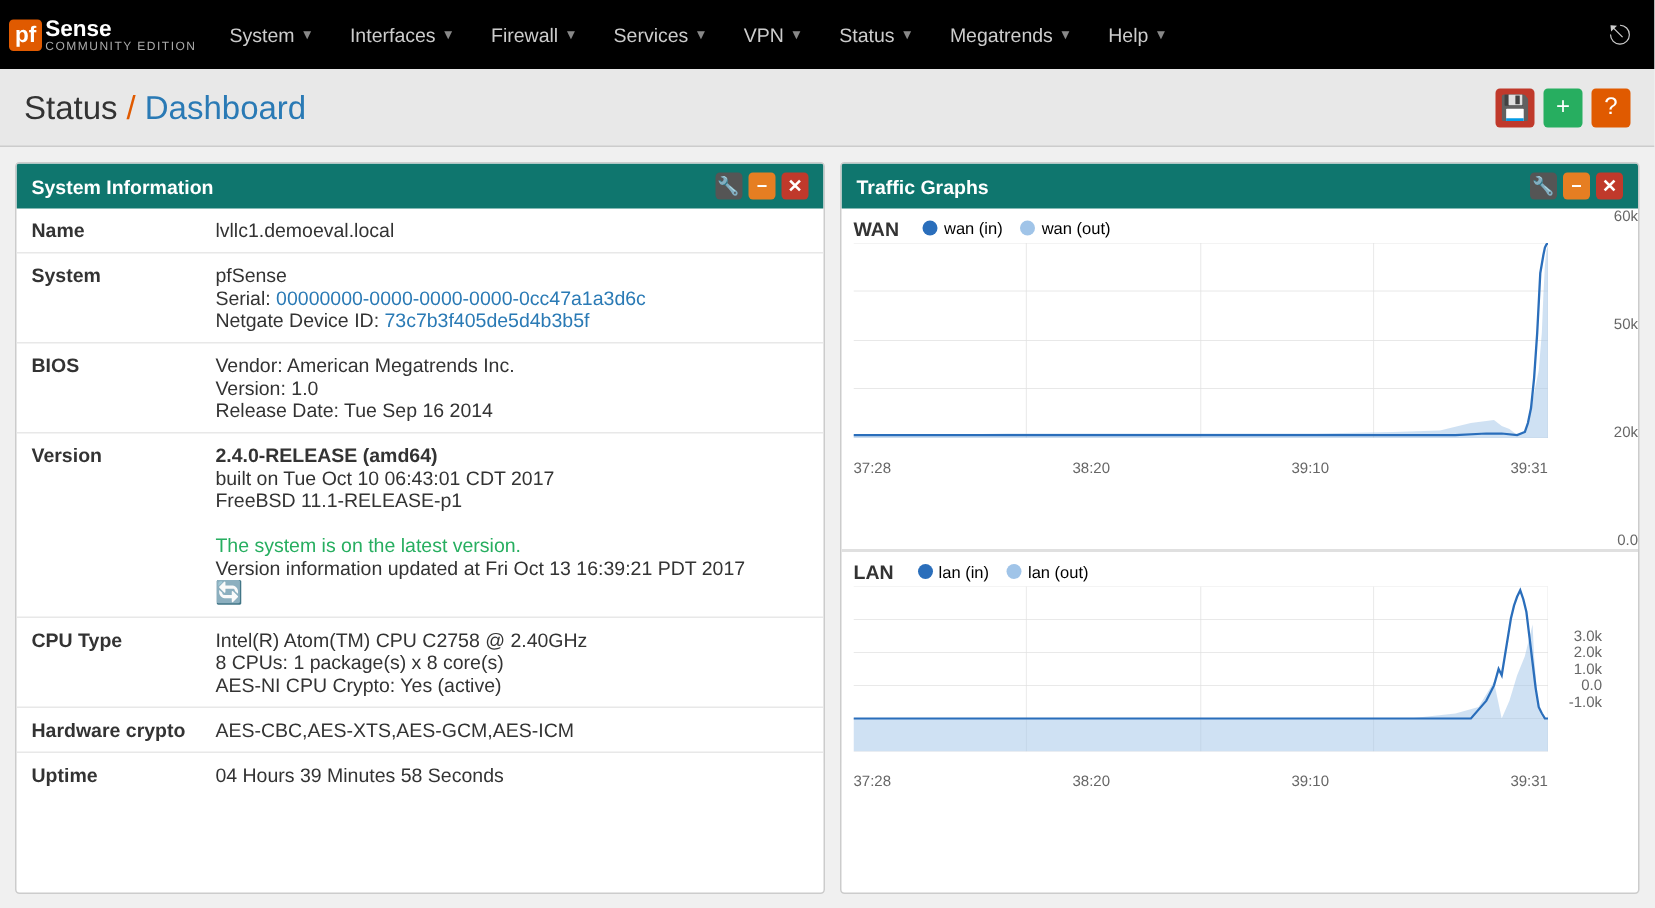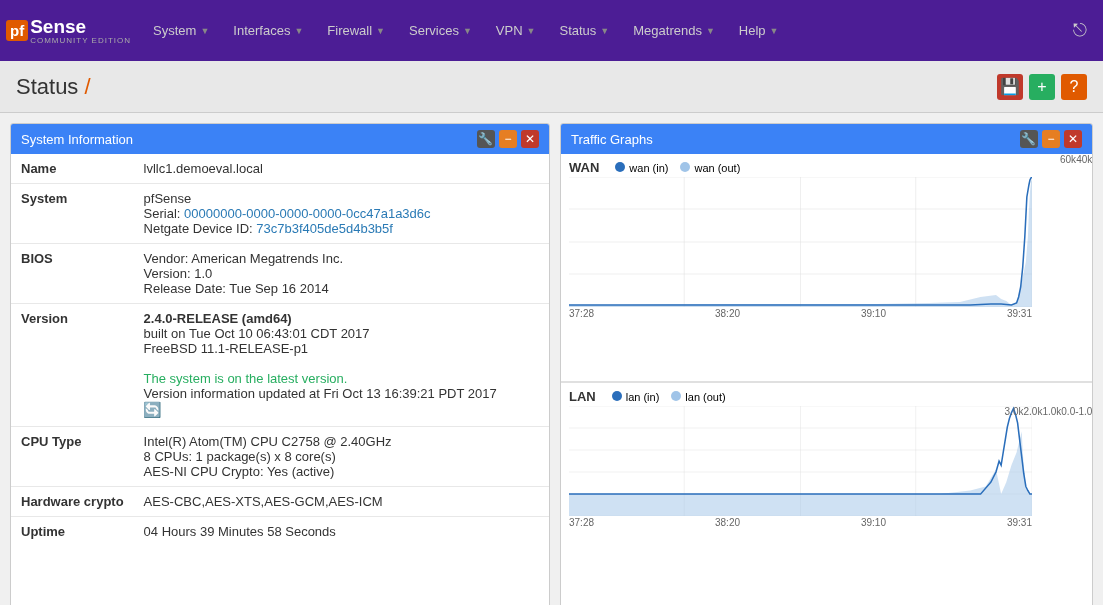--- a/index.html
+++ b/index.html
@@ -1,43 +1,43 @@
 <!DOCTYPE html>
 <html><head>
   <meta charset="utf-8">
   <style>
     * { margin: 0; padding: 0; box-sizing: border-box; }
     body { font-family: Arial, Helvetica, sans-serif; font-size: 13px; background: #f0f0f0; width: 1103px; height: 605px; overflow: hidden; }
 
     
     #navbar {
-      background: #4c1d95;
-      display: flex;
-      align-items: center;
-      height: 61px;
+      background: #000000;
+      display: flex;
+      align-items: center;
+      height: 46px;
       padding: 0 6px;
     }
     #logo-area {
       display: flex;
       align-items: center;
       margin-right: 10px;
     }
     .logo-pf {
       background: #e05a00;
       color: white;
       font-weight: bold;
       font-size: 15px;
       padding: 2px 4px;
       border-radius: 3px;
       margin-right: 2px;
     }
     .logo-sense {
       color: white;
       font-weight: bold;
-      font-size: 19px;
+      font-size: 15px;
     }
     .logo-ce {
       color: #aaa;
       font-size: 8px;
       display: block;
       letter-spacing: 1px;
       margin-top: -2px;
     }
     .nav-item {
       color: #ccc;
@@ -119,27 +119,27 @@
     }
 
     
     .panel {
       background: white;
       border: 1px solid #ccc;
       border-radius: 3px;
       overflow: hidden;
     }
     .panel-header {
-      background: #3b82f6;
+      background: #0f766e;
       color: white;
       padding: 6px 10px;
       display: flex;
       align-items: center;
       font-size: 13px;
-      font-weight: normal;
+      font-weight: bold;
     }
     .panel-header-title { flex: 1; }
     .panel-header-icons {
       display: flex;
       gap: 4px;
     }
     .ph-icon {
       width: 18px;
       height: 18px;
       border-radius: 3px;
@@ -225,33 +225,33 @@
       margin-right: 4px;
     }
     .legend-dot-dark { background: #2a6ebb; }
     .legend-dot-light { background: #a0c4e8; }
     .y-labels {
       position: absolute;
       right: 0;
       top: 0;
       height: 100%;
       display: flex;
-      flex-direction: row;
+      flex-direction: column;
       justify-content: space-between;
       font-size: 10px;
       color: #666;
       text-align: right;
       width: 32px;
     }
     .x-labels {
       display: flex;
       justify-content: space-between;
       font-size: 10px;
       color: #666;
-      margin-top: 1px;
+      margin-top: 15px;
       padding-right: 36px;
     }
 
     
     .wan-graph { width: calc(100% - 36px); height: 130px; display: block; }
     .lan-graph { width: calc(100% - 36px); height: 110px; display: block; }
   </style>
 </head>
 <body>
 
@@ -296,20 +296,21 @@
     <span class="nav-arrow">▼</span>
   </div>
   <div class="nav-spacer"></div>
   <div class="nav-exit">⎋</div>
 </div>
 
 <div id="breadcrumb-bar">
   <div class="breadcrumb-left">
     <span class="breadcrumb-status">Status</span>
     <span class="breadcrumb-sep">/</span>
+    <span class="breadcrumb-page">Dashboard</span>
   </div>
   <div class="breadcrumb-actions">
     <div class="bc-btn bc-save">💾</div>
     <div class="bc-btn bc-add">+</div>
     <div class="bc-btn bc-help">?</div>
   </div>
 </div>
 
 <div id="main-content">
 
@@ -420,21 +421,21 @@
           <line x1="225" y1="0" x2="225" y2="130" stroke="#e0e0e0" stroke-width="0.5"></line>
           <line x1="337" y1="0" x2="337" y2="130" stroke="#e0e0e0" stroke-width="0.5"></line>
           <line x1="450" y1="0" x2="450" y2="130" stroke="#e0e0e0" stroke-width="0.5"></line>
 
           <polygon points="0,128 50,128 100,127 150,127 200,127 250,127 300,127 350,126 380,125 400,120 415,118 420,122 425,124 430,128 435,125 438,115 440,105 442,95 444,85 446,60 447,35 448,15 449,5 450,2 450,130 0,130" fill="rgba(160,196,232,0.5)"></polygon>
 
           <polyline points="0,128 100,128 200,128 300,128 360,128 390,128 410,127 420,127 430,128 435,126 437,120 439,110 441,90 443,60 445,20 447,8 448,3 449,1 450,0" fill="none" stroke="#2a6ebb" stroke-width="1.5"></polyline>
         </svg>
         <div class="y-labels">
           <span>60k</span>
-          <span>40k</span>
+          <span>50k</span>
           <span>20k</span>
           <span>0.0</span>
         </div>
       </div>
       <div class="x-labels">
         <span>37:28</span>
         <span>38:20</span>
         <span>39:10</span>
         <span>39:31</span>
       </div>

